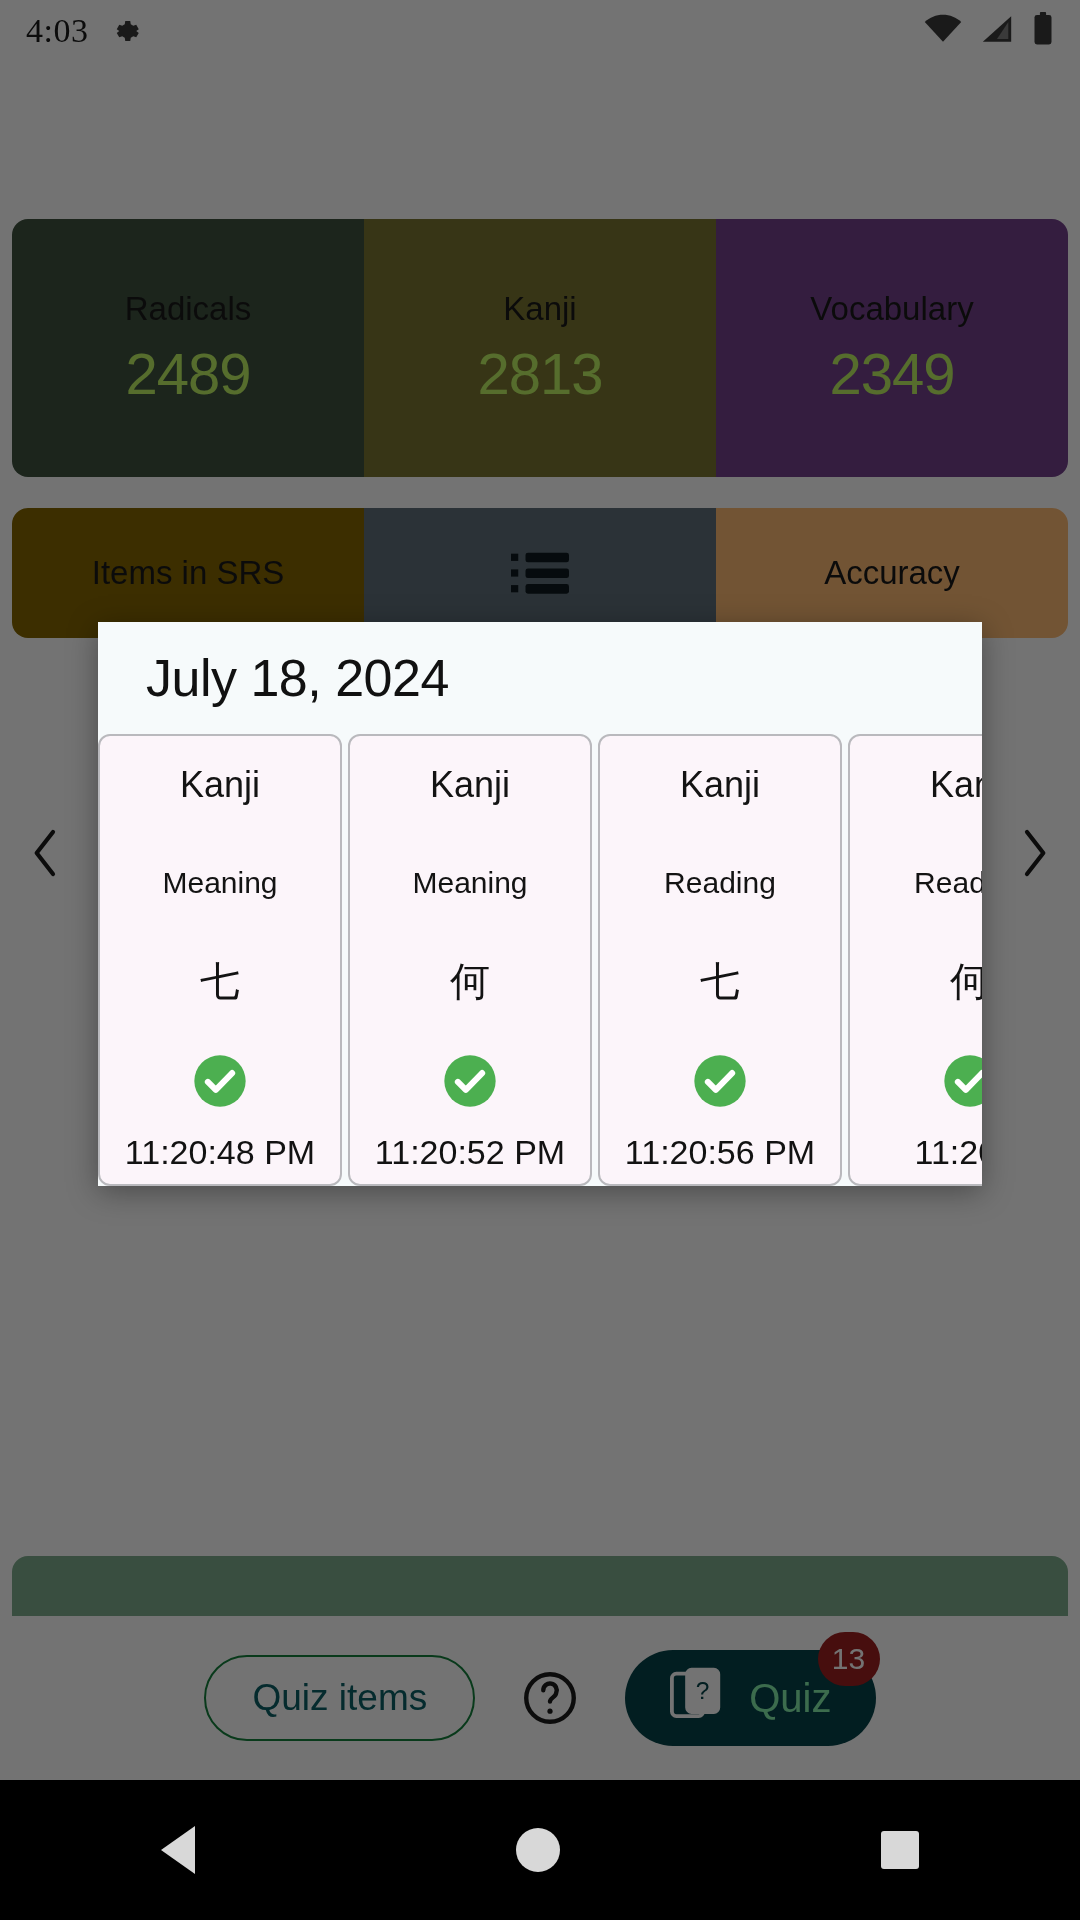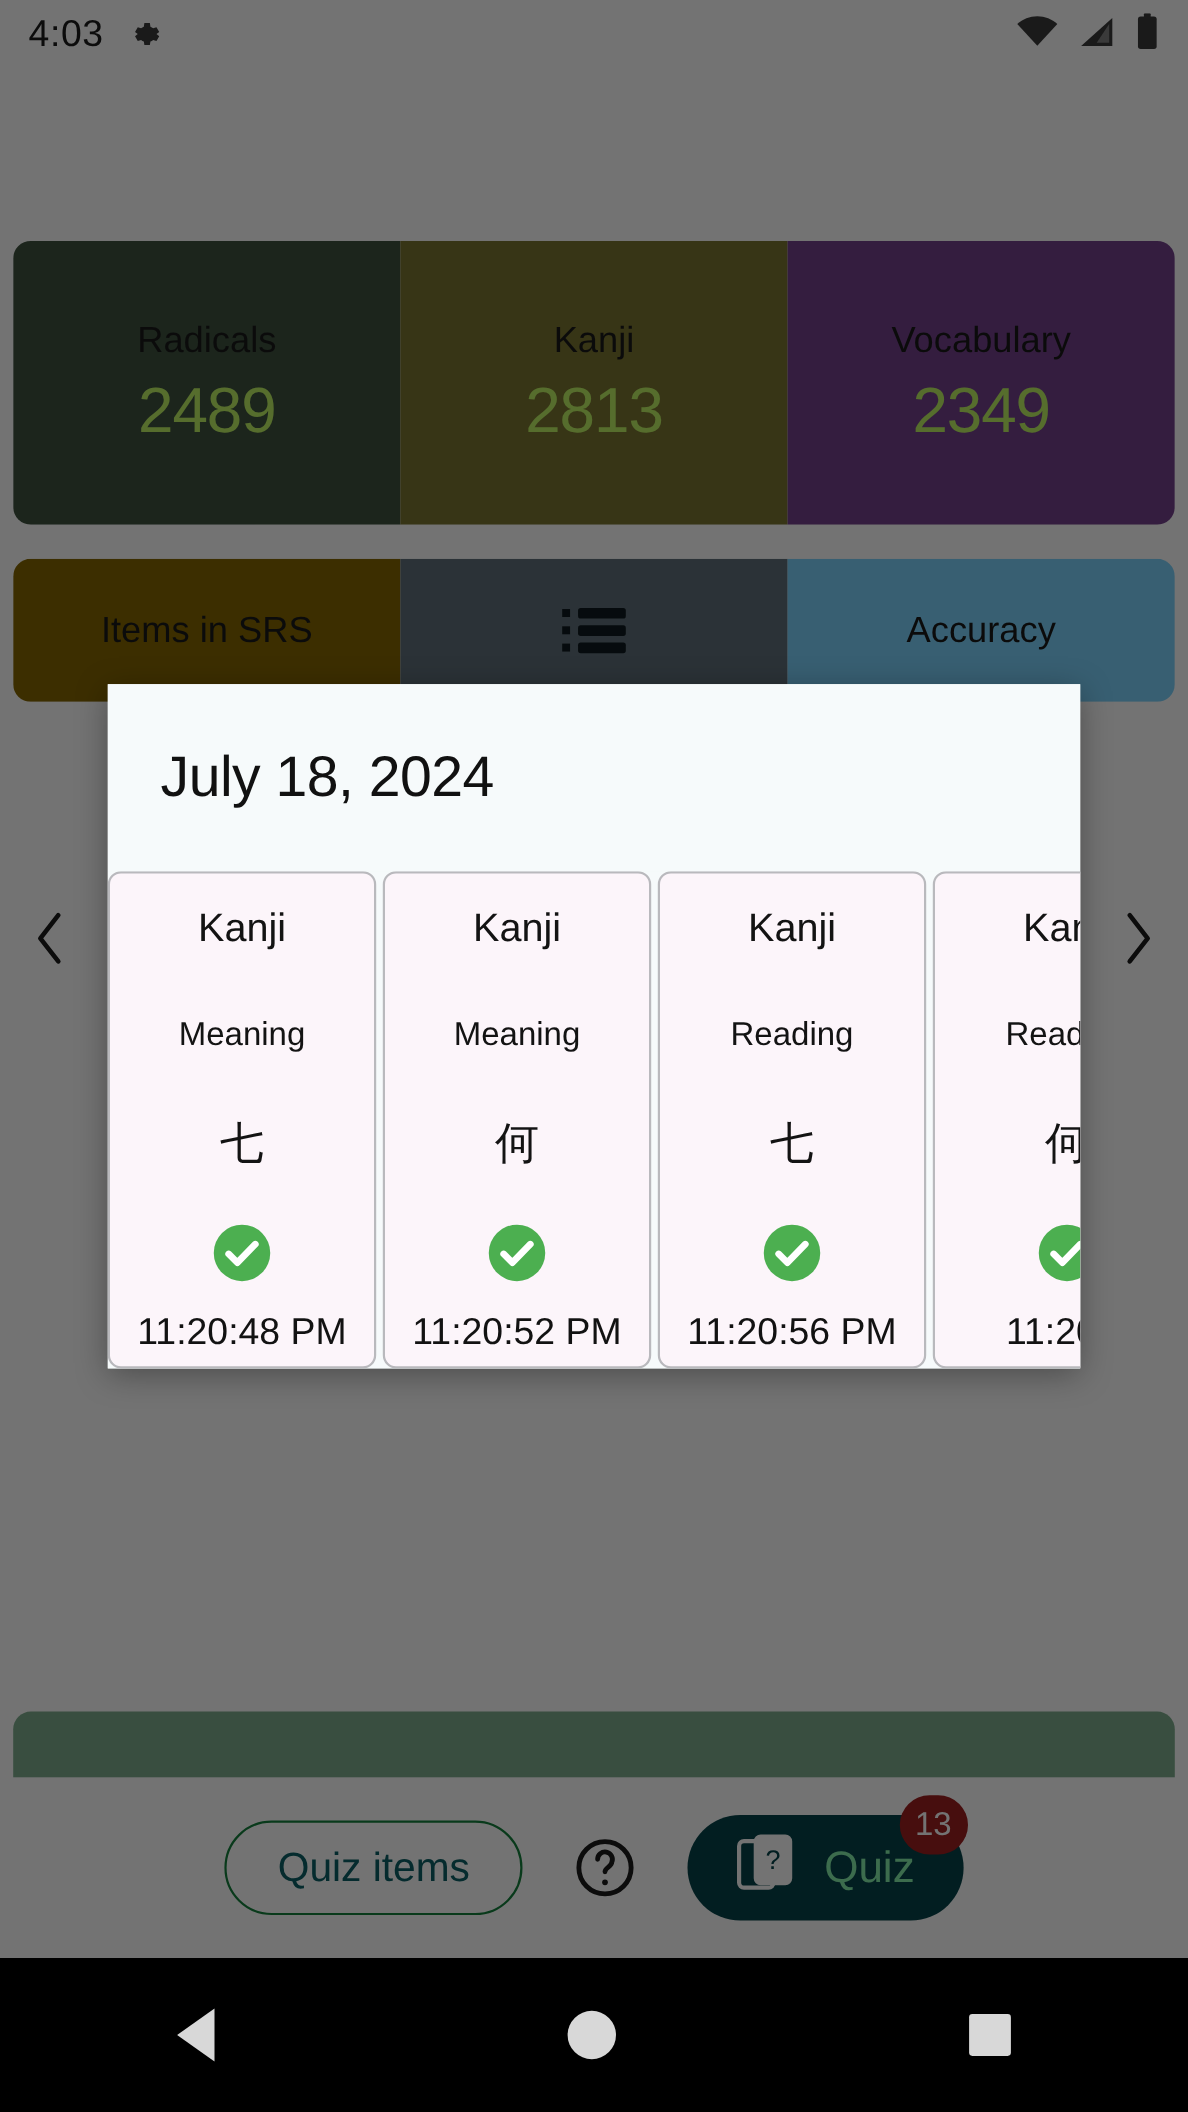--- a/index.html
+++ b/index.html
@@ -18,21 +18,21 @@
   #scrim {
     position:absolute; left:0; top:0; width:1080px; height:1780px;
     background:rgba(0,0,0,0.55); z-index:40; pointer-events:none;
   }
 
   
   .statusbar {
     position:absolute; left:0; top:0; width:1080px; height:62px;
     display:flex; align-items:center; padding:0 26px;
   }
-  .sb-time { font-size:34px; color:#1b1b1b; letter-spacing:.5px; }
+  .sb-time { font-size:34px; color:#1b1b1b; letter-spacing:.5px;font-family:Liberation Serif, serif; }
   .sb-gear { margin-left:22px; display:flex; align-items:center; }
   .sb-right { margin-left:auto; display:flex; align-items:center; gap:18px; }
 
   
   .appbar {
     position:absolute; left:0; top:62px; width:1080px; height:132px;
     display:flex; align-items:center; padding:0 34px;
   }
   .ab-logo { width:70px; display:flex; justify-content:center; }
   .ab-title {
@@ -110,21 +110,21 @@
     display:flex; align-items:center; justify-content:center;
   }
 
   
   #dialog {
     position:absolute; left:98px; top:622px; width:884px;
     z-index:60; background:#f6fafb;
     box-shadow:0 6px 28px rgba(0,0,0,.35);
   }
   .dlg-header {
-    height:170px; display:flex; align-items:center; padding:0 48px;
+    height:112px; display:flex; align-items:center; padding:0 48px;
     background:#f6fafb;
   }
   .dlg-title { font-size:52px; color:#111; letter-spacing:-0.5px; }
   .dlg-cards {
     display:flex; gap:6px; height:452px; overflow:hidden;
     background:#f6fafb;
   }
   .rev-card {
     flex:0 0 244px; background:#fcf5fa;
     border:2px solid #b9b9bd; border-radius:12px;
@@ -208,21 +208,21 @@
             <svg width="58" height="44" viewBox="0 0 24 18" fill="#0f1a1f">
               <rect x="0" y="1" width="3" height="3"></rect>
               <rect x="6" y="0.6" width="18" height="4" rx="1"></rect>
               <rect x="0" y="7.5" width="3" height="3"></rect>
               <rect x="6" y="7.1" width="18" height="4" rx="1"></rect>
               <rect x="0" y="14" width="3" height="3"></rect>
               <rect x="6" y="13.6" width="18" height="4" rx="1"></rect>
             </svg>
           </span>
         </div>
-        <div class="stat-cell" style="background: #7dd3fc;">
+        <div class="stat-cell" style="background: #fdba74;">
           <div class="stat-label">Accuracy</div>
         </div>
       </div>
 
     <div class="cal-wrap">
       <div class="cal-arrow">
         <svg width="34" height="56" viewBox="0 0 14 24" fill="none" stroke="#1c1c1c" stroke-width="1.8">
           <path d="M10 3L3 12l7 9" stroke-linecap="round" stroke-linejoin="round"></path>
         </svg>
       </div>

